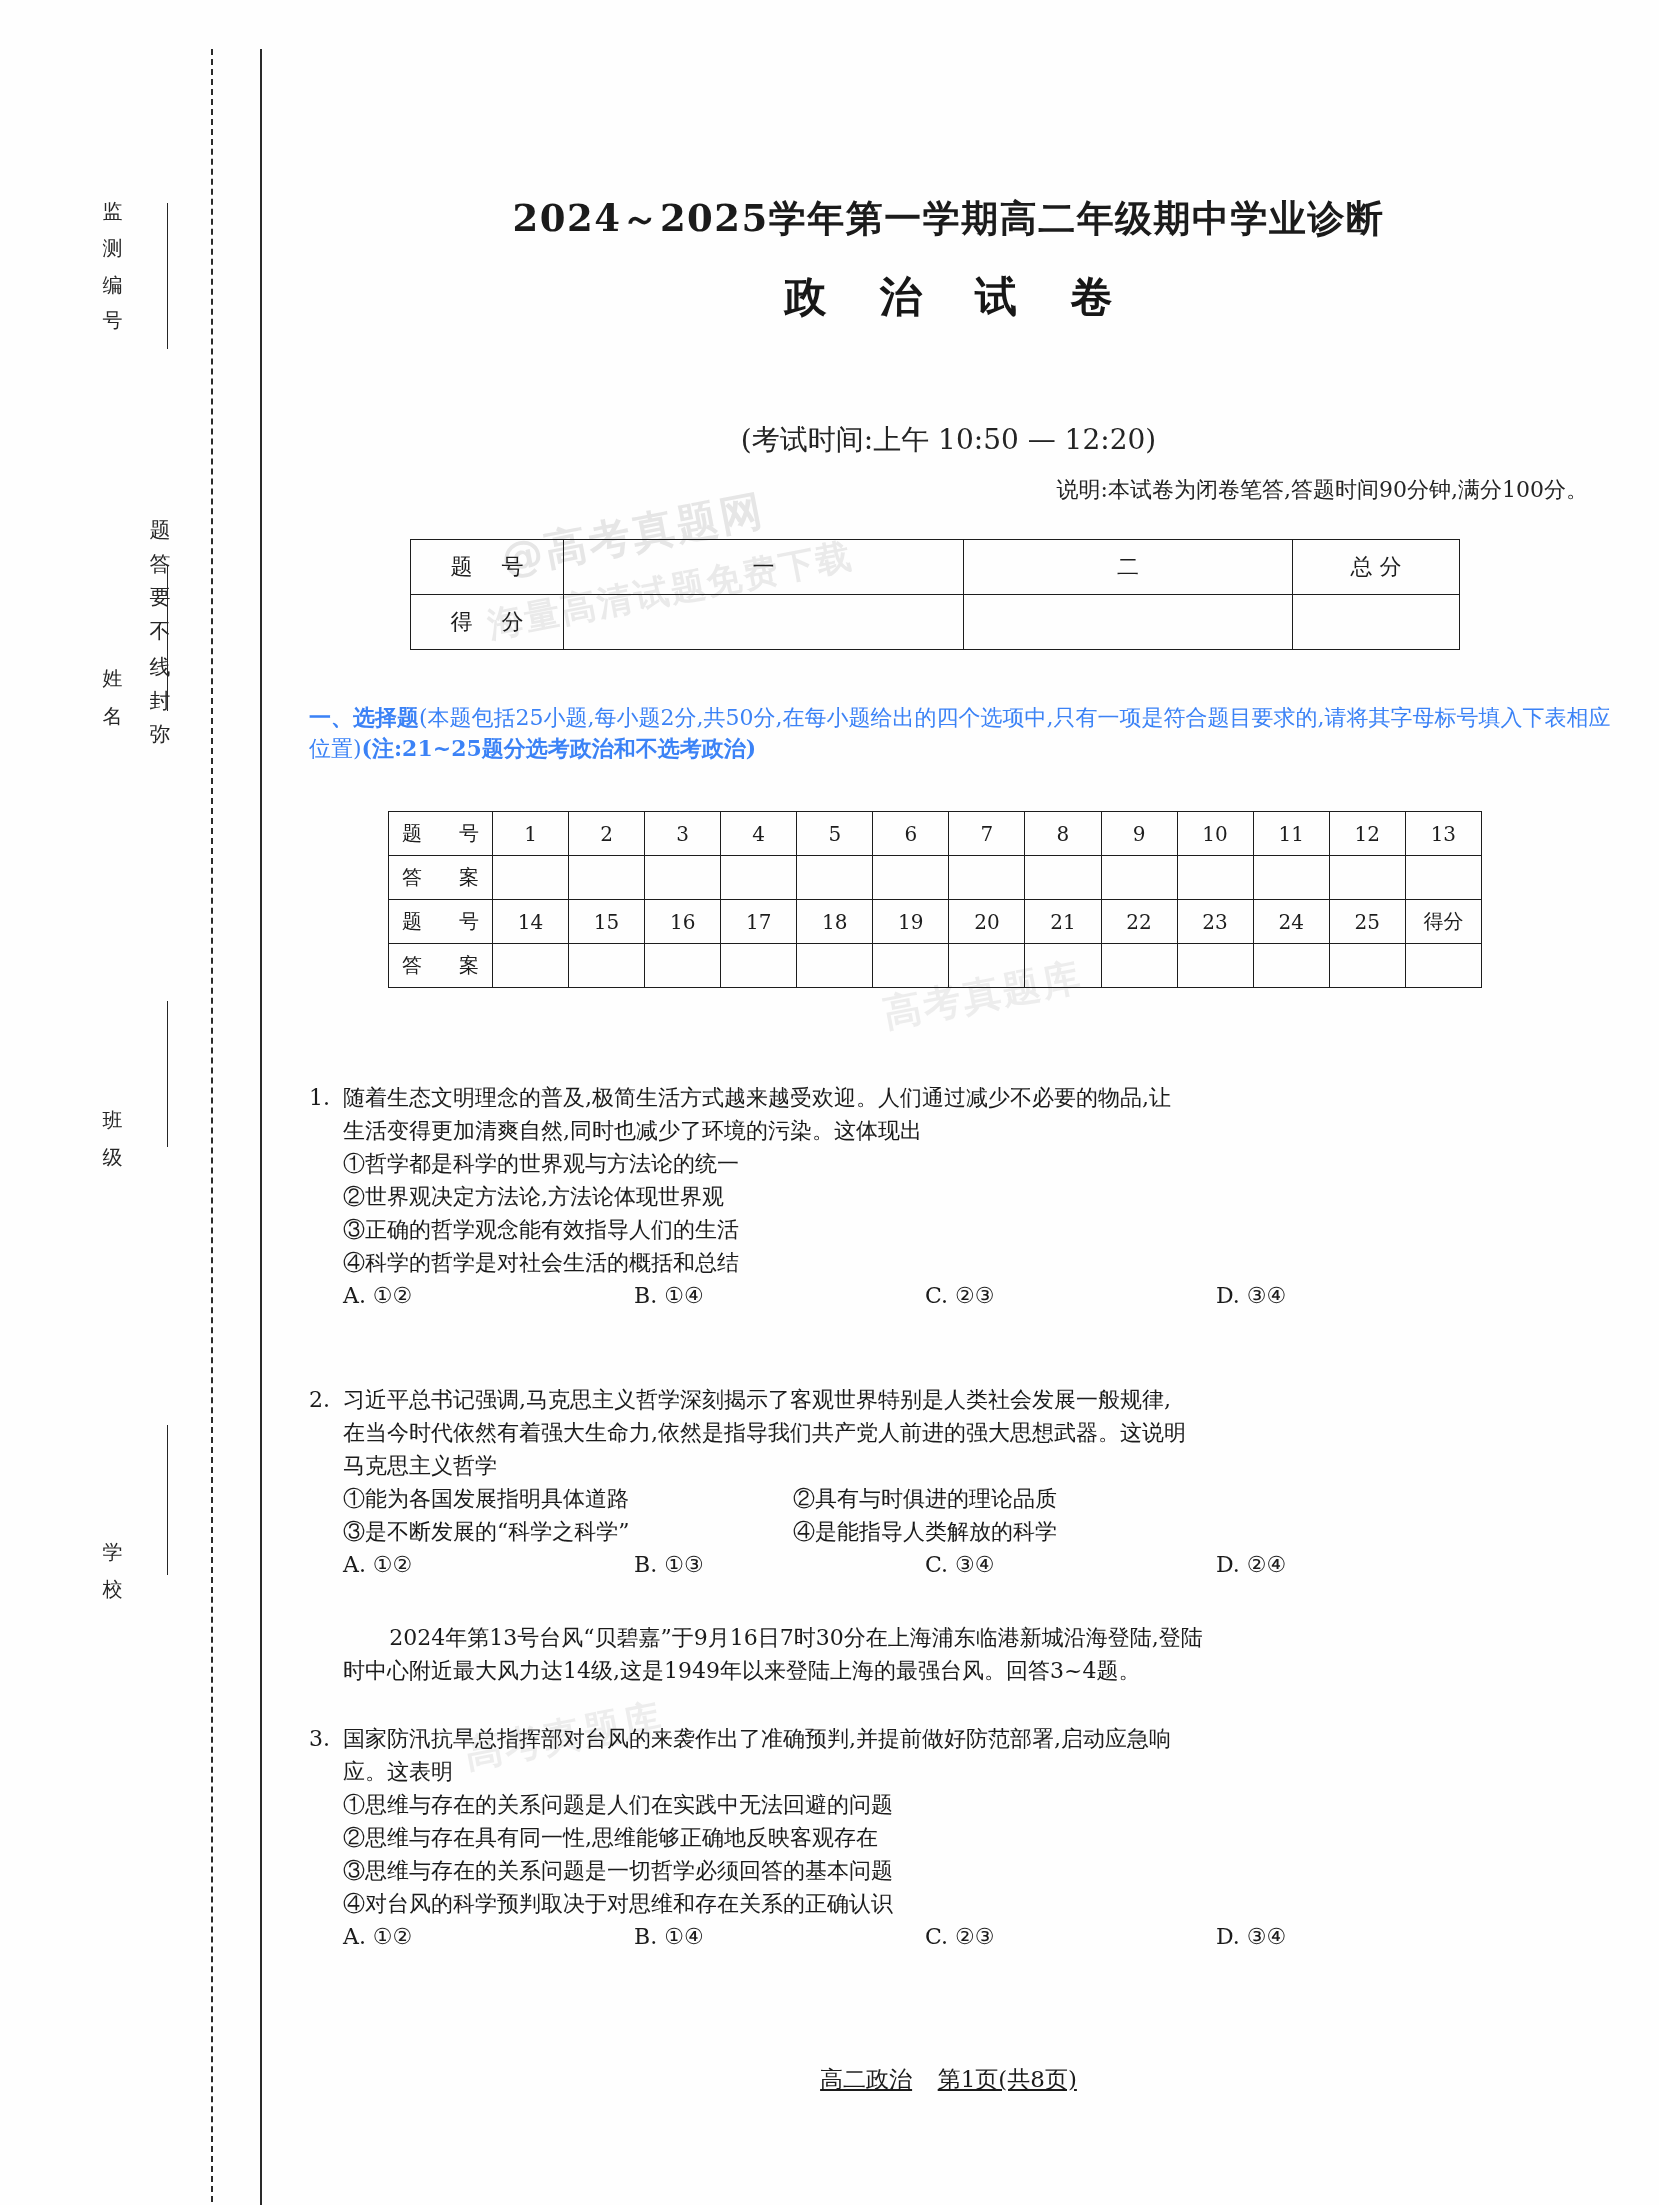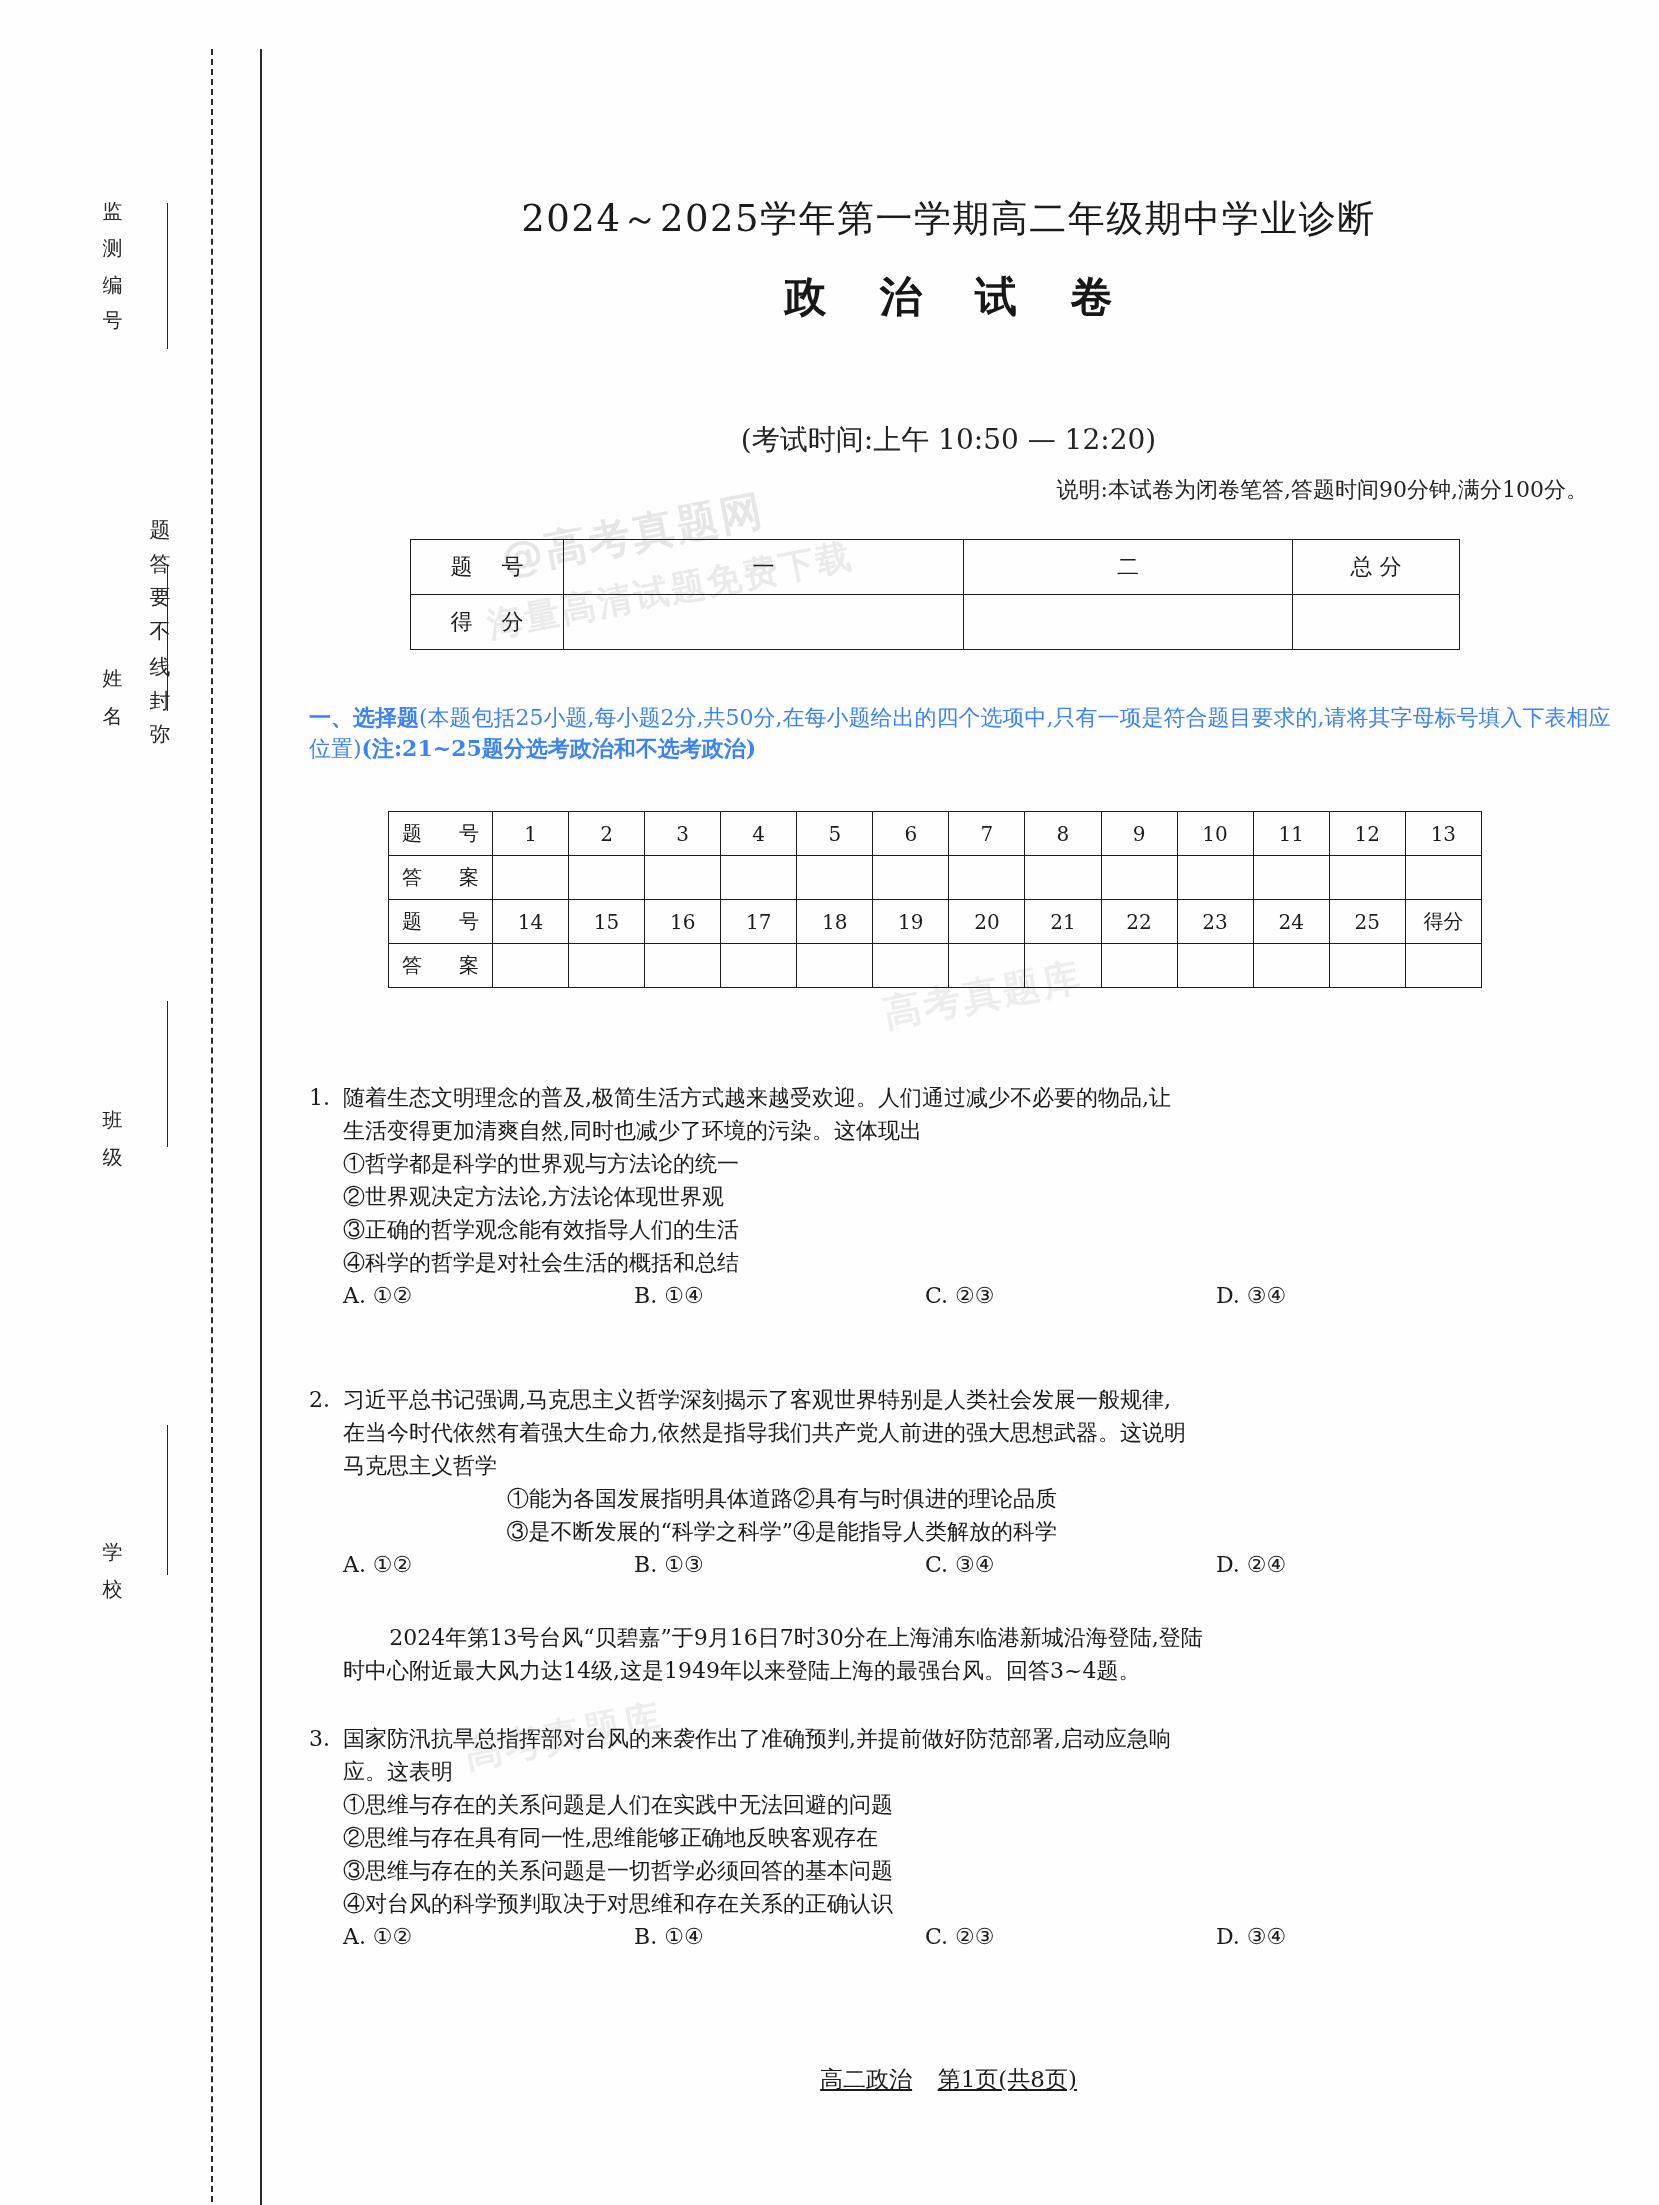--- a/index.html
+++ b/index.html
@@ -91,21 +91,21 @@
     height: 2271px;
   }
 
   .doc-title {
     position: absolute;
     left: 0;
     top: 194px;
     width: 1279px;
     text-align: center;
     font-size: 37px;
-    font-weight: 400;
+    font-weight: 700;
     letter-spacing: 0.04em;
     color: #1b1b1b;
     font-family: "DejaVu Serif", "Liberation Serif", serif;
   }
   .subject-title {
     position: absolute;
     left: 0;
     top: 269px;
     width: 1279px;
     text-align: center;
@@ -220,21 +220,20 @@
   .qnum {
     position: absolute;
     left: 0; top: 0;
     width: 31px;
     text-align: left;
   }
   .qopt { padding-left: 34px; }
   .qopt-2col {
     padding-left: 34px;
     display: flex;
-    text-align: right;
   }
   .qopt-2col > span:first-child { width: 450px; display: inline-block; }
   .material { padding-left: 34px; text-indent: 2.1em; }
 
   .choices {
     padding-left: 34px;
     display: flex;
   }
   .choices > span { width: 291px; display: inline-block; }
 

